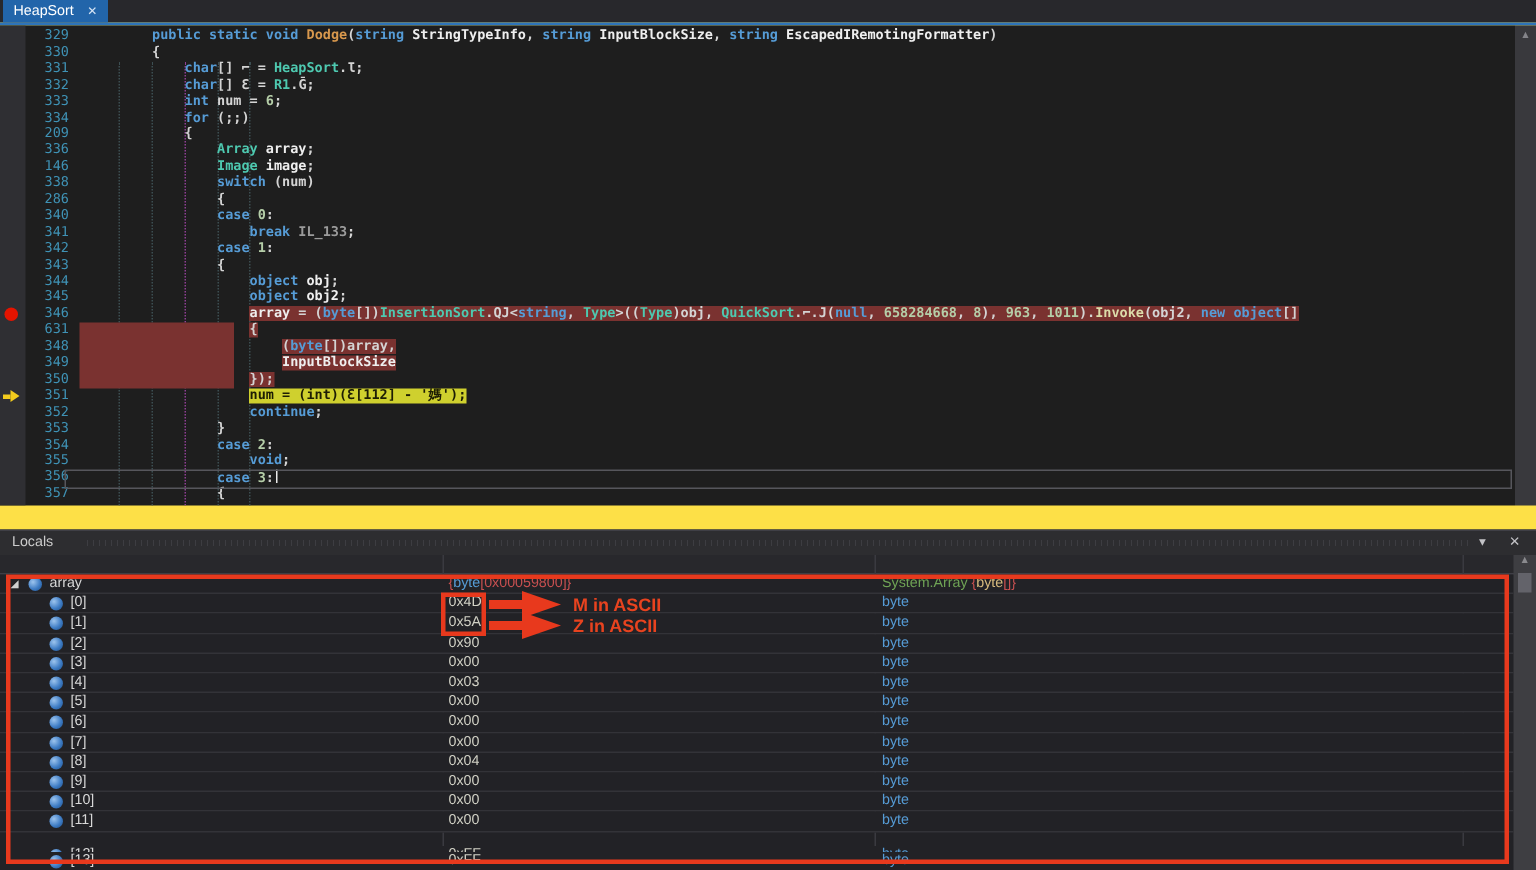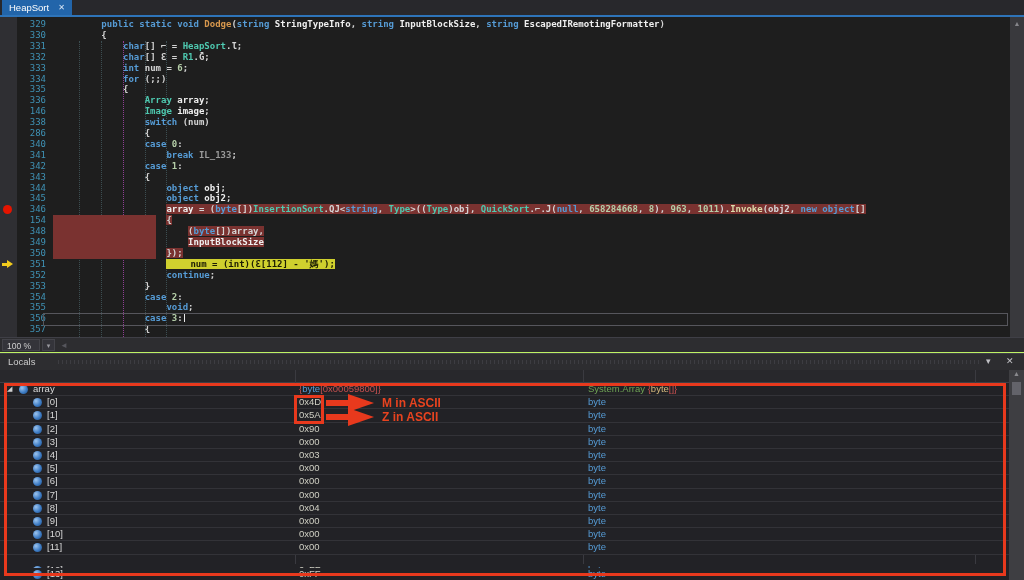--- a/index.html
+++ b/index.html
@@ -1,16 +1,16 @@
 <!DOCTYPE html>
 <html><head>
 <meta charset="utf-8">
 <style>
   html,body{margin:0;padding:0;background:#111;}
-  .window{position:relative;width:1024px;height:580px;background:#bef264;overflow:hidden;
+  .window{position:relative;width:1024px;height:580px;background:#fde047;overflow:hidden;
           font-family:"Liberation Sans",sans-serif;-webkit-font-smoothing:antialiased;}
 
   
   .tabbar{position:absolute;left:0;top:0;width:1024px;height:15px;background:#28282c;}
   .tab-underline{position:absolute;left:0;top:15px;width:1024px;height:2px;background:#2e74b9;}
   .tab{position:absolute;left:2px;top:0;height:15px;background:#2265aa;color:#fff;
        display:flex;align-items:center;gap:9px;padding:0 7px;font-size:9.5px;}
   .tab-close{font-size:8px;color:#d8e6f6;cursor:pointer;}
 
   
@@ -19,21 +19,21 @@
   .guide{position:absolute;top:24px;height:300px;width:0;border-left:1px dotted #3c4e52;}
   .guide.mag{border-left-color:#8e3f93;}
   .code-line{position:absolute;left:0;width:1010px;height:10.9px;line-height:10.9px;white-space:pre;
              font-family:"DejaVu Sans Mono",monospace;font-size:9px;font-weight:bold;}
   .ln{position:absolute;left:18px;width:28px;text-align:right;color:#3f92b5;font-weight:normal;}
   .code{position:absolute;left:58px;top:0;}
   .tk-k{color:#569cd6;} .tk-t{color:#4ec9b0;} .tk-m{color:#d8984d;} .tk-mm{color:#dcdcaa;}
   .tk-p{color:#d4d4d4;} .tk-b{color:#efefef;} .tk-n{color:#b5cea8;} .tk-lb{color:#9b9b9b;}
   .tk-d{color:#1d1d04;}
   .hl-red .codetext{background:#7a3230;}
-  .hl-yellow .codetext{background:#cfd02e;padding-left:24px;}
+  .hl-yellow .codetext{background:#cfd02e;}
   .red-block{position:absolute;left:53px;width:103px;background:#7a3230;}
   .caret{display:inline-block;width:1.5px;height:9px;background:#eaeaea;vertical-align:-1px;margin-left:1px;}
   .caret-border{position:absolute;left:43px;width:963px;height:11.5px;border:1px solid #56565c;}
   .bp{position:absolute;left:3px;width:9px;height:9px;border-radius:50%;background:#e51400;}
   .cur-arrow{position:absolute;left:2px;width:11px;height:9px;}
   .cur-arrow .bar{position:absolute;left:0;top:3px;width:5px;height:3px;background:#f2cb1d;}
   .cur-arrow .head{position:absolute;left:5px;top:0;width:0;height:0;
                    border-left:6px solid #f2cb1d;border-top:4.5px solid transparent;border-bottom:4.5px solid transparent;}
   .ed-vscroll{position:absolute;left:1010px;top:17px;width:14px;height:320px;background:#39393d;
               color:#85858a;font-size:7px;text-align:center;line-height:14px;}
@@ -98,33 +98,33 @@
     <div class="guide" style="left:145px"></div>
     <div class="guide" style="left:166px"></div>
     <div id="red-block" class="red-block" style="top: 198.2px; height: 43.6px;"></div>
     <div id="code-lines">
         <div class="code-line" style="top: 2px;"><span class="ln">329</span><span class="code">        <span class="codetext"><span class="tk-k">public</span><span class="tk-p"> </span><span class="tk-k">static</span><span class="tk-p"> </span><span class="tk-k">void</span><span class="tk-p"> </span><span class="tk-m">Dodge</span><span class="tk-p">(</span><span class="tk-k">string</span><span class="tk-p"> </span><span class="tk-b">StringTypeInfo</span><span class="tk-p">, </span><span class="tk-k">string</span><span class="tk-p"> </span><span class="tk-b">InputBlockSize</span><span class="tk-p">, </span><span class="tk-k">string</span><span class="tk-p"> </span><span class="tk-b">EscapedIRemotingFormatter</span><span class="tk-p">)</span></span></span></div>
         <div class="code-line" style="top: 12.9px;"><span class="ln">330</span><span class="code">        <span class="codetext"><span class="tk-p">{</span></span></span></div>
         <div class="code-line" style="top: 23.8px;"><span class="ln">331</span><span class="code">            <span class="codetext"><span class="tk-k">char</span><span class="tk-p">[] ⌐ = </span><span class="tk-t">HeapSort</span><span class="tk-p">.Ɩ;</span></span></span></div>
         <div class="code-line" style="top: 34.7px;"><span class="ln">332</span><span class="code">            <span class="codetext"><span class="tk-k">char</span><span class="tk-p">[] Ɛ = </span><span class="tk-t">R1</span><span class="tk-p">.Ḡ;</span></span></span></div>
         <div class="code-line" style="top: 45.6px;"><span class="ln">333</span><span class="code">            <span class="codetext"><span class="tk-k">int</span><span class="tk-p"> num = </span><span class="tk-n">6</span><span class="tk-p">;</span></span></span></div>
         <div class="code-line" style="top: 56.5px;"><span class="ln">334</span><span class="code">            <span class="codetext"><span class="tk-k">for</span><span class="tk-p"> (;;)</span></span></span></div>
-        <div class="code-line" style="top: 67.4px;"><span class="ln">335</span><span class="code">            <span class="codetext"><span class="tk-p">{</span></span></span></div>
+        <div class="code-line" style="top: 67.4px;"><span class="ln">209</span><span class="code">            <span class="codetext"><span class="tk-p">{</span></span></span></div>
         <div class="code-line" style="top: 78.3px;"><span class="ln">336</span><span class="code">                <span class="codetext"><span class="tk-t">Array</span><span class="tk-p"> </span><span class="tk-b">array</span><span class="tk-p">;</span></span></span></div>
         <div class="code-line" style="top: 89.2px;"><span class="ln">146</span><span class="code">                <span class="codetext"><span class="tk-t">Image</span><span class="tk-p"> </span><span class="tk-b">image</span><span class="tk-p">;</span></span></span></div>
         <div class="code-line" style="top: 100.1px;"><span class="ln">338</span><span class="code">                <span class="codetext"><span class="tk-k">switch</span><span class="tk-p"> (num)</span></span></span></div>
         <div class="code-line" style="top: 111px;"><span class="ln">286</span><span class="code">                <span class="codetext"><span class="tk-p">{</span></span></span></div>
         <div class="code-line" style="top: 121.9px;"><span class="ln">340</span><span class="code">                <span class="codetext"><span class="tk-k">case</span><span class="tk-p"> </span><span class="tk-n">0</span><span class="tk-p">:</span></span></span></div>
         <div class="code-line" style="top: 132.8px;"><span class="ln">341</span><span class="code">                    <span class="codetext"><span class="tk-k">break</span><span class="tk-p"> </span><span class="tk-lb">IL_133</span><span class="tk-p">;</span></span></span></div>
         <div class="code-line" style="top: 143.7px;"><span class="ln">342</span><span class="code">                <span class="codetext"><span class="tk-k">case</span><span class="tk-p"> </span><span class="tk-n">1</span><span class="tk-p">:</span></span></span></div>
         <div class="code-line" style="top: 154.6px;"><span class="ln">343</span><span class="code">                <span class="codetext"><span class="tk-p">{</span></span></span></div>
         <div class="code-line" style="top: 165.5px;"><span class="ln">344</span><span class="code">                    <span class="codetext"><span class="tk-k">object</span><span class="tk-p"> </span><span class="tk-b">obj</span><span class="tk-p">;</span></span></span></div>
         <div class="code-line" style="top: 176.4px;"><span class="ln">345</span><span class="code">                    <span class="codetext"><span class="tk-k">object</span><span class="tk-p"> </span><span class="tk-b">obj2</span><span class="tk-p">;</span></span></span></div>
         <div class="code-line hl-red" style="top: 187.3px;"><span class="ln">346</span><span class="code">                    <span class="codetext"><span class="tk-b">array</span><span class="tk-p"> = (</span><span class="tk-k">byte</span><span class="tk-p">[])</span><span class="tk-t">InsertionSort</span><span class="tk-p">.QЈ&lt;</span><span class="tk-k">string</span><span class="tk-p">, </span><span class="tk-t">Type</span><span class="tk-p">&gt;((</span><span class="tk-t">Type</span><span class="tk-p">)obj, </span><span class="tk-t">QuickSort</span><span class="tk-p">.⌐.Ј(</span><span class="tk-k">null</span><span class="tk-p">, </span><span class="tk-n">658284668</span><span class="tk-p">, </span><span class="tk-n">8</span><span class="tk-p">), </span><span class="tk-n">963</span><span class="tk-p">, </span><span class="tk-n">1011</span><span class="tk-p">).</span><span class="tk-mm">Invoke</span><span class="tk-p">(obj2, </span><span class="tk-k">new</span><span class="tk-p"> </span><span class="tk-k">object</span><span class="tk-p">[]</span></span></span></div>
-        <div class="code-line hl-red" style="top: 198.2px;"><span class="ln">154</span><span class="code">                    <span class="codetext"><span class="tk-p">{</span></span></span></div>
+        <div class="code-line hl-red" style="top: 198.2px;"><span class="ln">631</span><span class="code">                    <span class="codetext"><span class="tk-p">{</span></span></span></div>
         <div class="code-line hl-red" style="top: 209.1px;"><span class="ln">348</span><span class="code">                        <span class="codetext"><span class="tk-p">(</span><span class="tk-k">byte</span><span class="tk-p">[])array,</span></span></span></div>
         <div class="code-line hl-red" style="top: 220px;"><span class="ln">349</span><span class="code">                        <span class="codetext"><span class="tk-b">InputBlockSize</span></span></span></div>
         <div class="code-line hl-red" style="top: 230.9px;"><span class="ln">350</span><span class="code">                    <span class="codetext"><span class="tk-p">});</span></span></span></div>
         <div class="code-line hl-yellow" style="top: 241.8px;"><span class="ln">351</span><span class="code">                    <span class="codetext"><span class="tk-d">num = (int)(Ɛ[112] - '媽');</span></span></span></div>
         <div class="code-line" style="top: 252.7px;"><span class="ln">352</span><span class="code">                    <span class="codetext"><span class="tk-k">continue</span><span class="tk-p">;</span></span></span></div>
         <div class="code-line" style="top: 263.6px;"><span class="ln">353</span><span class="code">                <span class="codetext"><span class="tk-p">}</span></span></span></div>
         <div class="code-line" style="top: 274.5px;"><span class="ln">354</span><span class="code">                <span class="codetext"><span class="tk-k">case</span><span class="tk-p"> </span><span class="tk-n">2</span><span class="tk-p">:</span></span></span></div>
         <div class="code-line" style="top: 285.4px;"><span class="ln">355</span><span class="code">                    <span class="codetext"><span class="tk-k">void</span><span class="tk-p">;</span></span></span></div>
         <div class="code-line" style="top: 296.3px;"><span class="ln">356</span><span class="code">                <span class="codetext"><span class="tk-k">case</span><span class="tk-p"> </span><span class="tk-n">3</span><span class="tk-p">:</span><span class="caret"></span></span></span></div>
         <div class="code-line" style="top: 307.2px;"><span class="ln">357</span><span class="code">                <span class="codetext"><span class="tk-p">{</span></span></span></div>
@@ -133,25 +133,20 @@
     <div id="bp" class="bp" style="top: 188.3px;"></div>
     <div id="cur-arrow" class="cur-arrow" style="top: 242.8px;">
       <div class="bar"></div>
         <div class="head"></div>
     </div>
   </div>
   <div class="ed-vscroll">
     <span>▲</span>
   </div>
 
-  <div class="ed-bottom">
-    <div class="zoom-combo">100 %</div>
-    <div class="zoom-drop">▾</div>
-    <div class="h-arrow">◄</div>
-  </div>
 
   <div class="locals">
     <div class="locals-title">
       <span class="label">Locals</span>
       <span class="grip"></span>
       <span class="win-btn" style="left:986px">▾</span>
       <span class="win-btn" style="left:1006px">✕</span>
     </div>
     <div class="locals-header">
       <span class="hcell" style="left:30px">Name</span>

